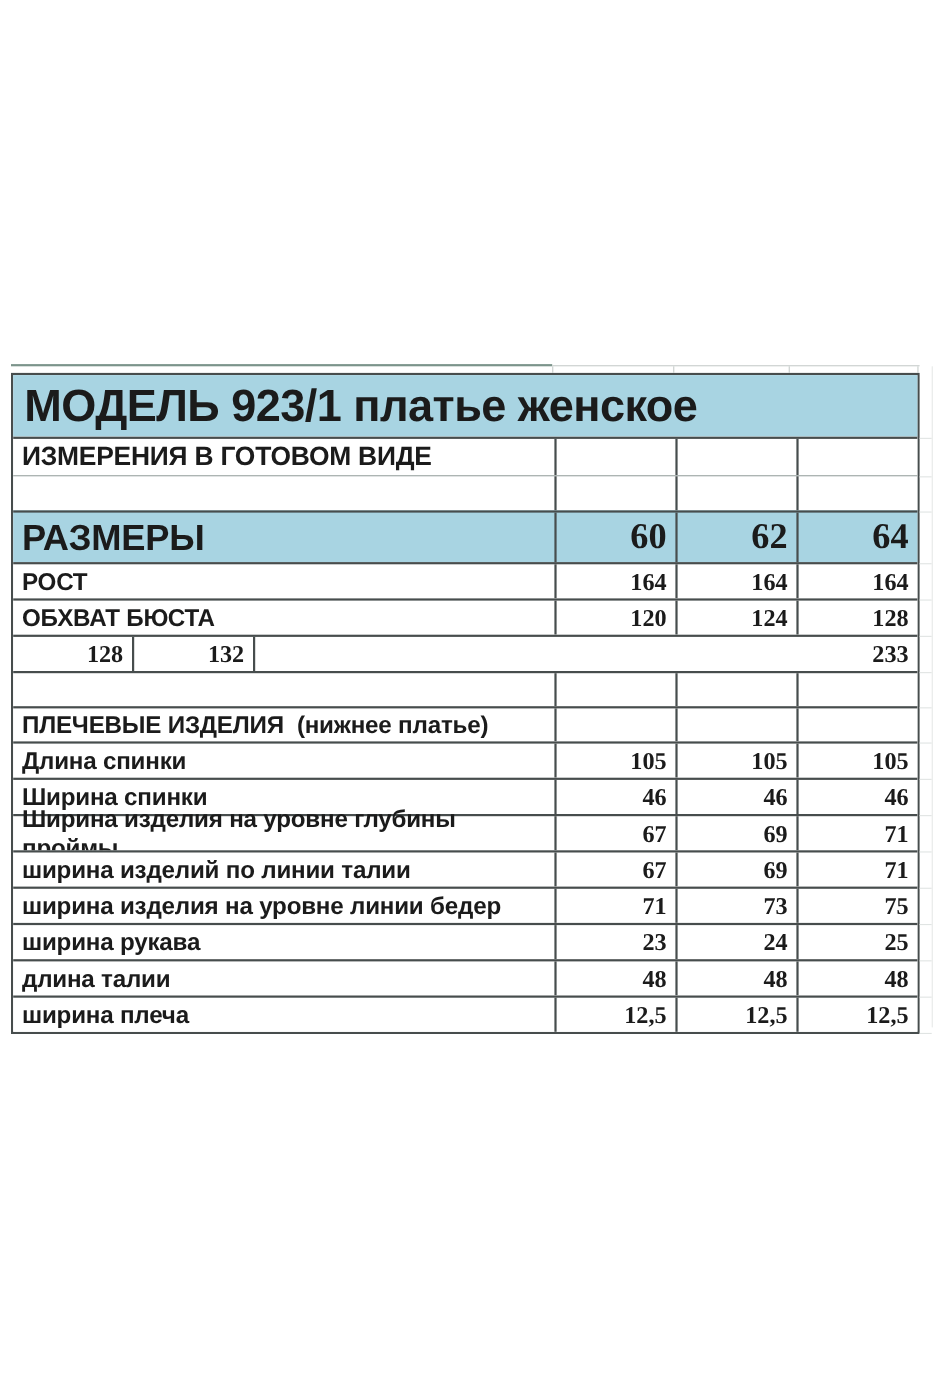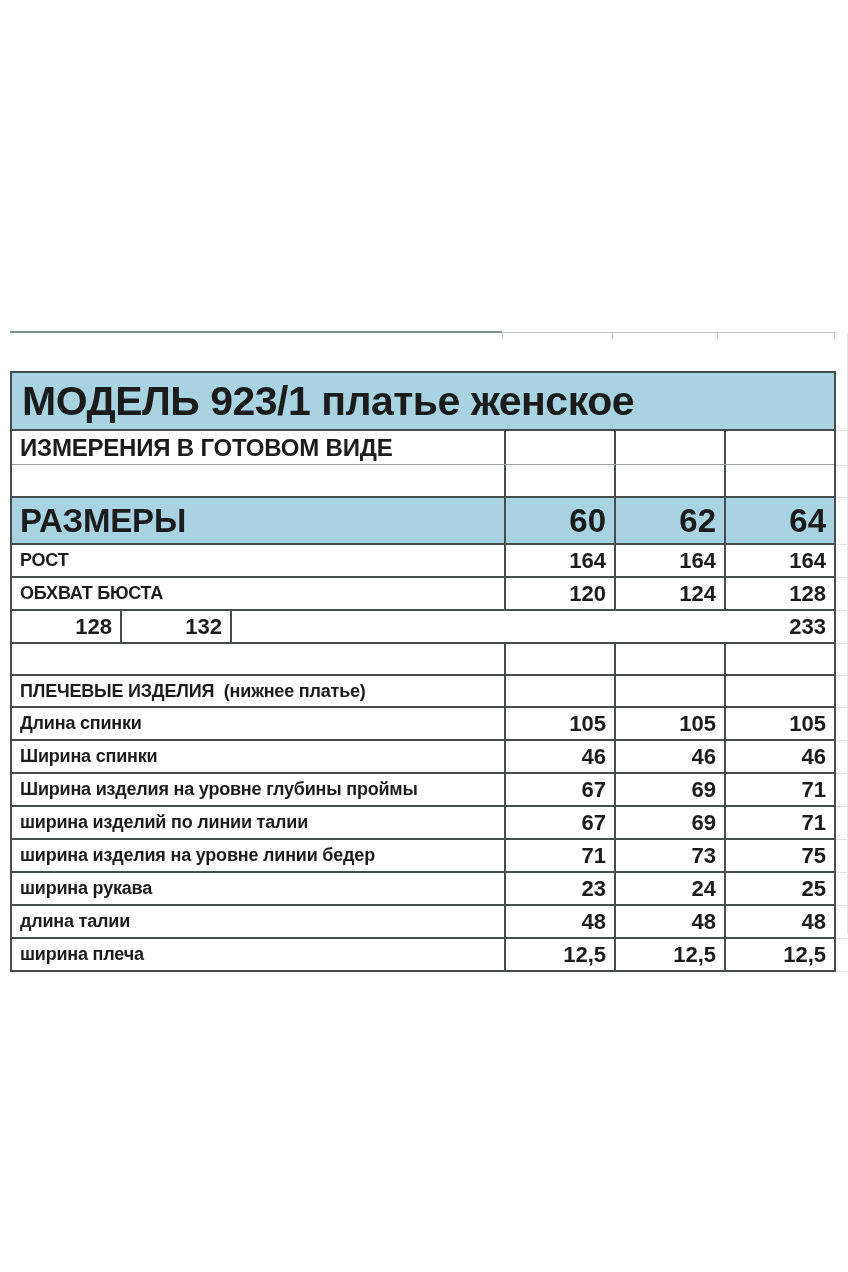--- a/index.html
+++ b/index.html
@@ -16,36 +16,36 @@
     background:#ffffff;color:var(--text);
     font-family:"Liberation Sans",sans-serif;font-weight:700;
   }
   .sheet-area{position:absolute;left:10px;top:325px;width:826px;}
   .grid-hairline{display:flex;height:8px;}
   .seg-accent{width:492px;border-bottom:2px solid var(--accent);}
   .seg-light{flex:1;border-bottom:1px solid var(--grid-light);}
   .grid-gap{position:relative;height:6px;}
   .tick{position:absolute;top:0;height:6px;width:1px;background:var(--grid-light);}
   .t1{left:492px}.t2{left:602px}.t3{left:707px}.t4{left:824px}
-  .tbl{border:2px solid var(--grid-dark);background:#fff;margin-top:32px;}
+  .tbl{border:2px solid var(--grid-dark);background:#fff;}
   .row{display:flex;position:relative;height:33px;background:#fff;}
   .row + .row{border-top:2px solid var(--grid-dark);}
   .row.row--lighttop{border-top:1px solid #9aa3a1;}
   .row--title{height:56px;background:var(--fill);}
   .row--sub{height:35px;}
   .row--filler{height:32px;}
   .row--sizes{height:47px;background:var(--fill);}
   .row--section{height:32px;}
   .row--sizes{background:var(--fill);}
   .c{display:flex;align-items:center;border-right:2px solid var(--grid-dark);background:transparent;}
   .c-last{border-right:none;flex:1;}
   .c-title{width:100%;border-right:none;padding-left:10px;font-size:41px;letter-spacing:-0.5px;}
-  .c-label{width:494px;padding-left:8px;font-size:18px;white-space:pre-wrap;letter-spacing:-0.2px;}
+  .c-label{width:494px;padding-left:8px;font-size:22px;white-space:pre-wrap;letter-spacing:-0.2px;}
   .c-sub{font-size:24px;text-align:center;}
-  .c-num{justify-content:flex-end;padding-right:8px;font-size:22px;}
+  .c-num{justify-content:flex-end;padding-right:8px;font-size:22px;font-family:Liberation Serif, serif;}
   .c-n1{width:110px;}
   .c-n2{width:110px;}
   .c-sizes-label{font-size:33px;}
   .c-size{font-size:33px;}
   .stub{position:absolute;right:-13px;bottom:-2px;width:11px;height:0;border-bottom:1px solid #e0e4e3;}
   .vline-right{position:absolute;left:837px;top:8px;height:601px;width:1px;background:#e6e9e8;}
 </style>
 </head>
 <body>
 

